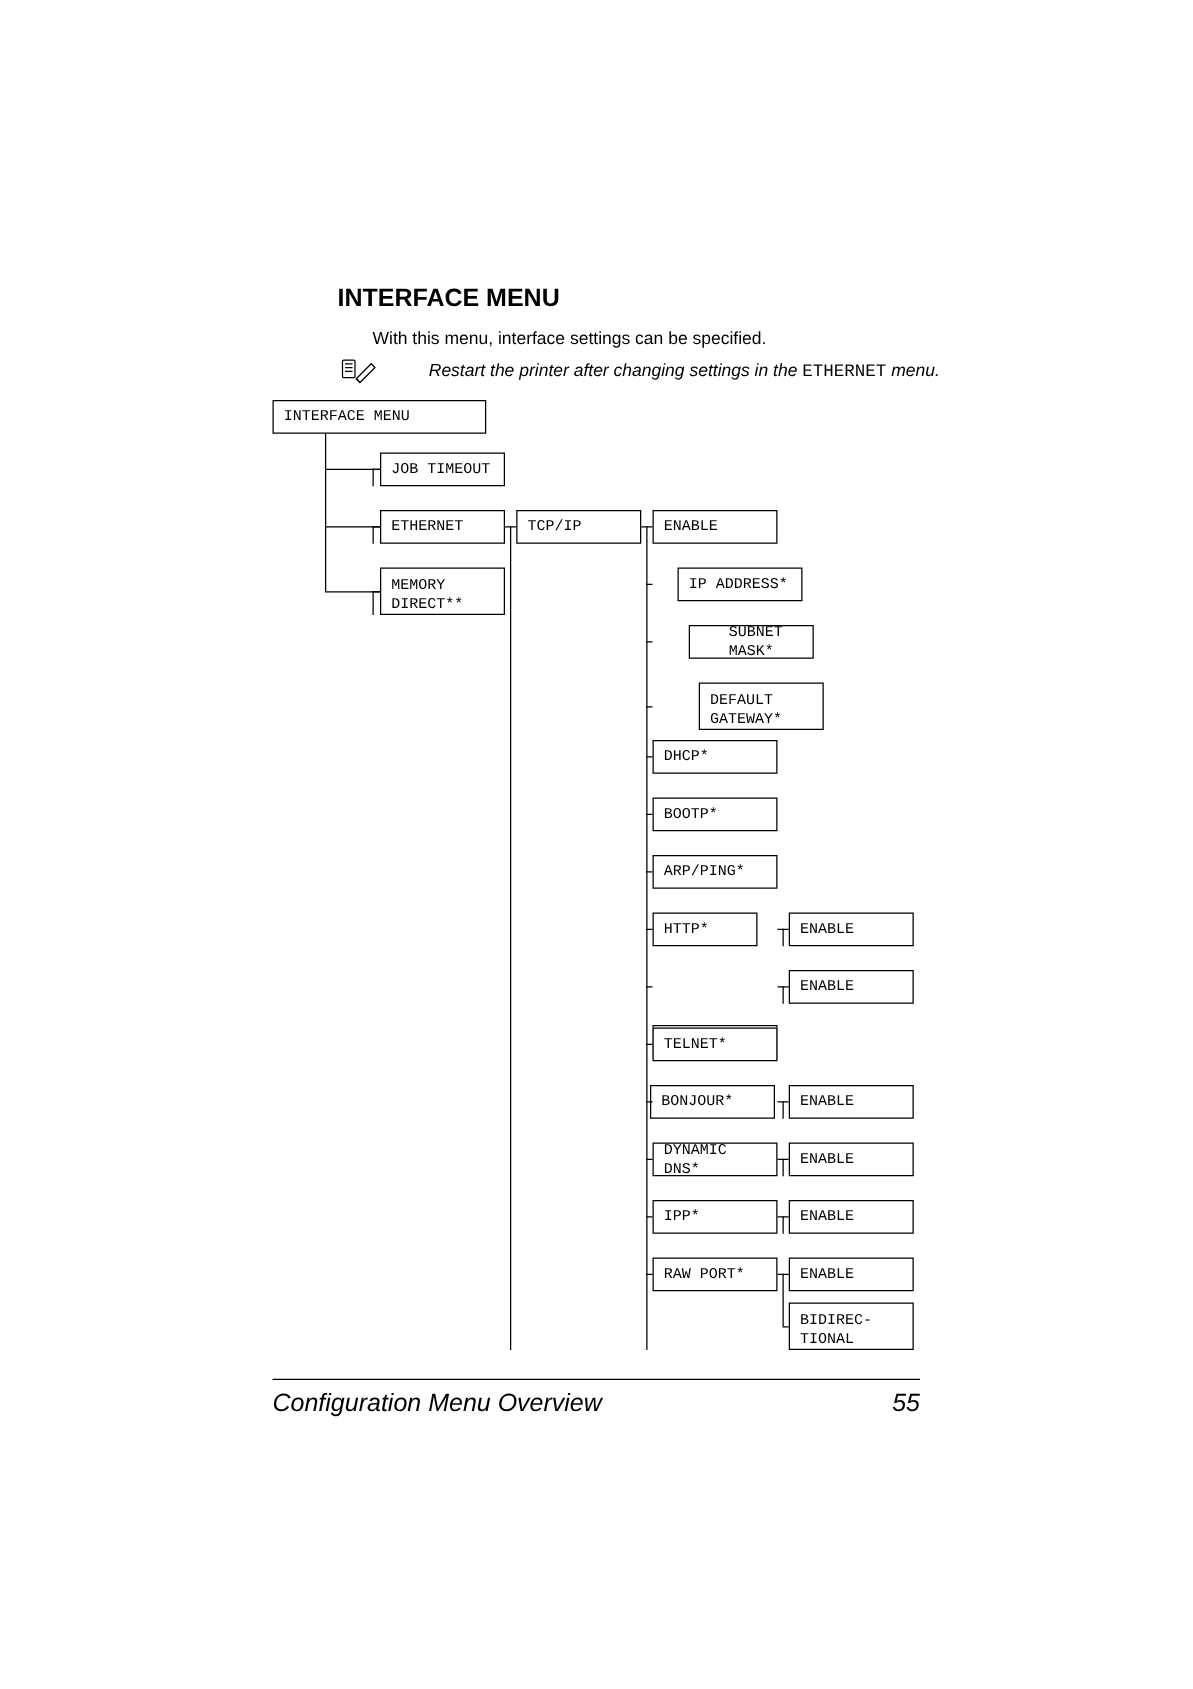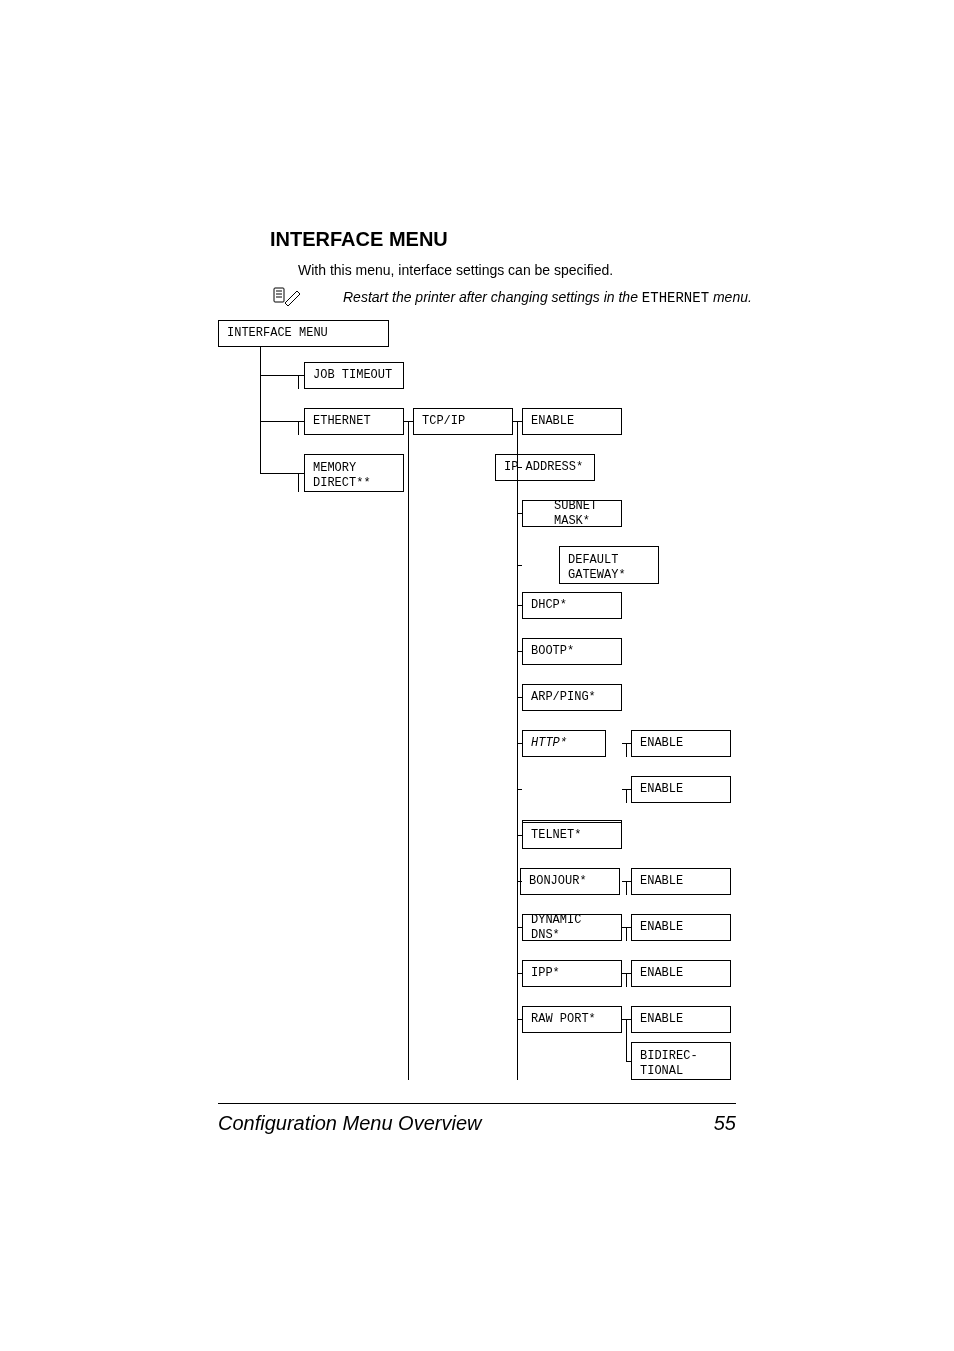--- a/index.html
+++ b/index.html
@@ -132,30 +132,30 @@
   <div class="box" style="left:304px; top:362px; width:100px; height:27px;">JOB TIMEOUT</div>
   <div class="box" style="left:304px; top:408px; width:100px; height:27px;">ETHERNET</div>
   <div class="box twoline" style="left:304px; top:454px; width:100px; height:38px;">
        <div>MEMORY</div>
        <div>DIRECT**</div>
   </div>
 
   <div class="box" style="left:413px; top:408px; width:100px; height:27px;">TCP/IP</div>
 
   <div class="box" style="left:522px; top:408px; width:100px; height:27px;">ENABLE</div>
-  <div class="box" style="left:495px; top:454px; width:100px; height:27px;">IP ADDRESS*</div>
-  <div class="box" style="left:522px; top:500px; width:100px; height:27px;padding-left:31px;">SUBNET MASK*</div>
+  <div class="box" style="left:542px; top:454px; width:100px; height:27px;">IP ADDRESS*</div>
+  <div class="box" style="left:551px; top:500px; width:100px; height:27px;padding-left:31px;">SUBNET MASK*</div>
   <div class="box twoline" style="left:522px; top:546px; width:100px; height:38px;margin-left:37px;">
        <div>DEFAULT</div>
        <div>GATEWAY*</div>
   </div>
   <div class="box" style="left:522px; top:592px; width:100px; height:27px;">DHCP*</div>
   <div class="box" style="left:522px; top:638px; width:100px; height:27px;">BOOTP*</div>
   <div class="box" style="left:522px; top:684px; width:100px; height:27px;">ARP/PING*</div>
-  <div class="box" style="left:522px; top:730px; width:84px; height:27px;font-style:italic;">HTTP*</div>
+  <div class="box" style="left:522px; top:730px; width:84px; height:27px;">HTTP*</div>
   <div class="box" style="left:522px; top:776px; width:100px; height:27px;margin-top:44px;">FTP*</div>
   <div class="box" style="left:522px; top:822px; width:100px; height:27px;">TELNET*</div>
   <div class="box" style="left:520px; top:868px; width:100px; height:27px;">BONJOUR*</div>
   <div class="box" style="left:522px; top:914px; width:100px; height:27px;">DYNAMIC DNS*</div>
   <div class="box" style="left:522px; top:960px; width:100px; height:27px;">IPP*</div>
   <div class="box" style="left:522px; top:1006px; width:100px; height:27px;">RAW PORT*</div>
 
   <div class="box" style="left:631px; top:730px; width:100px; height:27px;">ENABLE</div>
   <div class="box" style="left:631px; top:776px; width:100px; height:27px;">ENABLE</div>
   <div class="box" style="left:631px; top:868px; width:100px; height:27px;">ENABLE</div>

